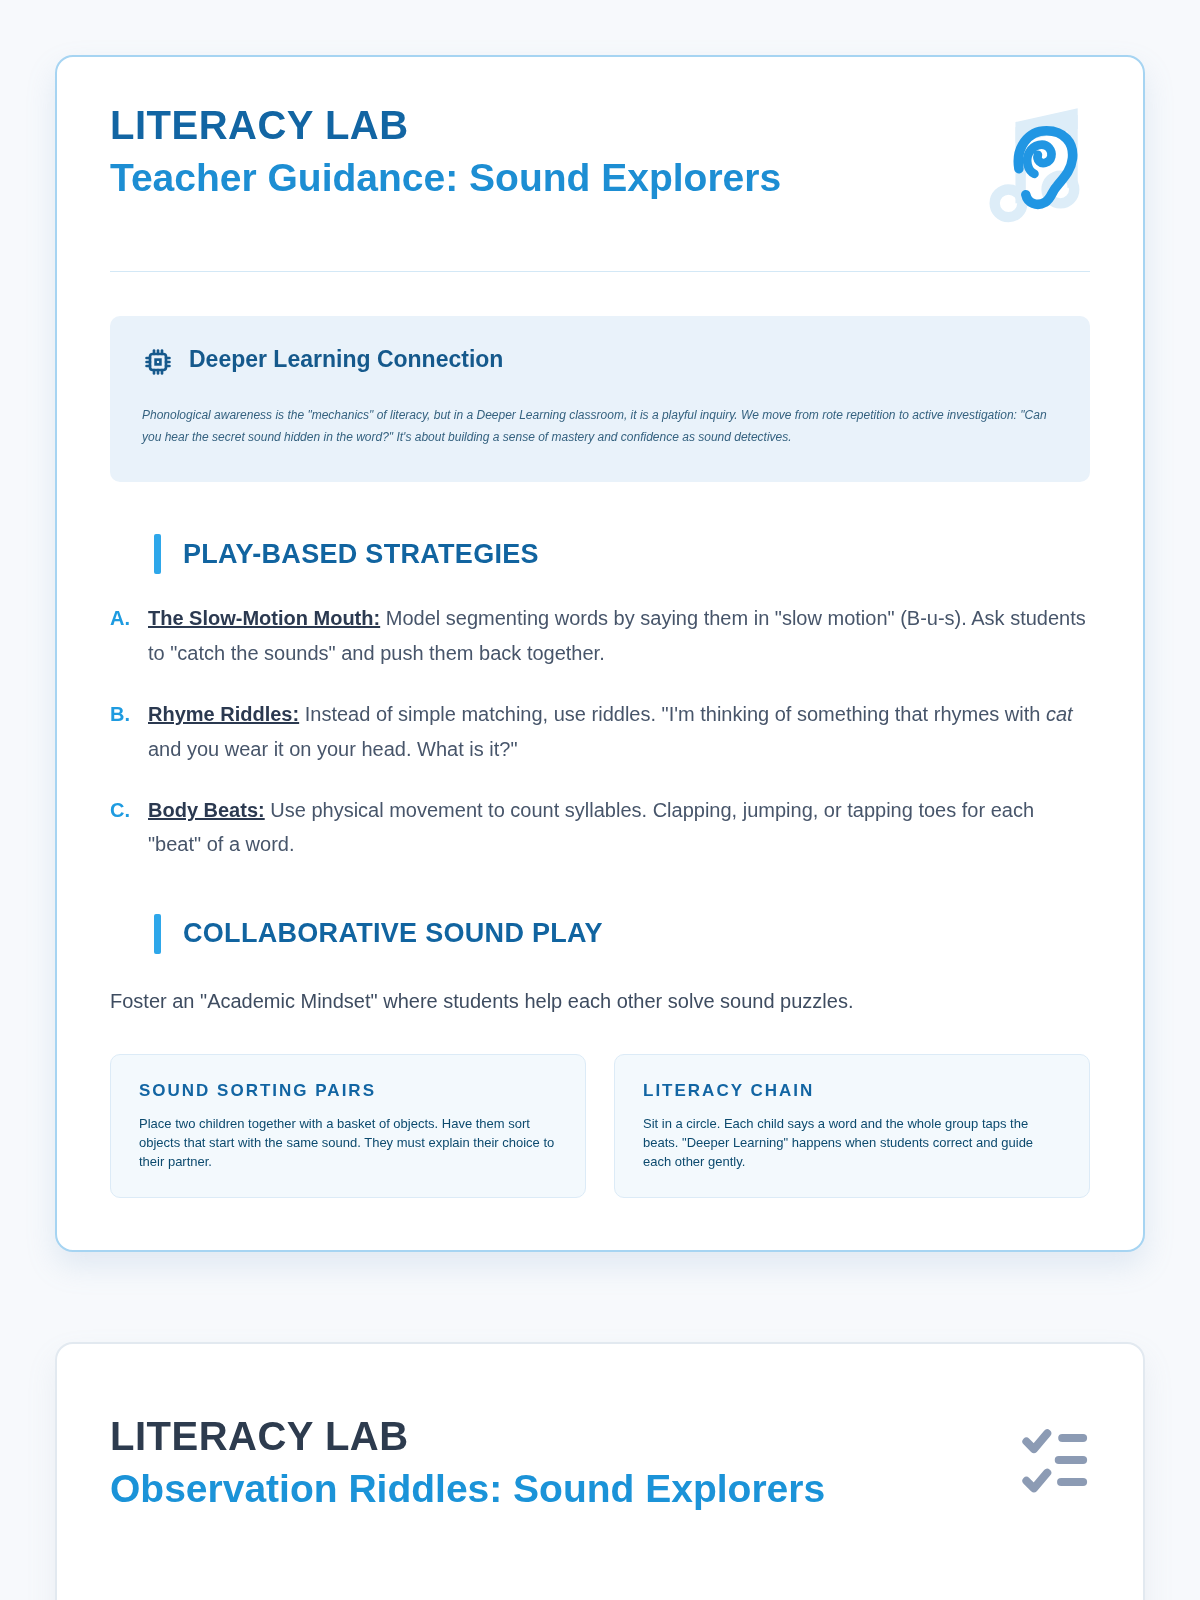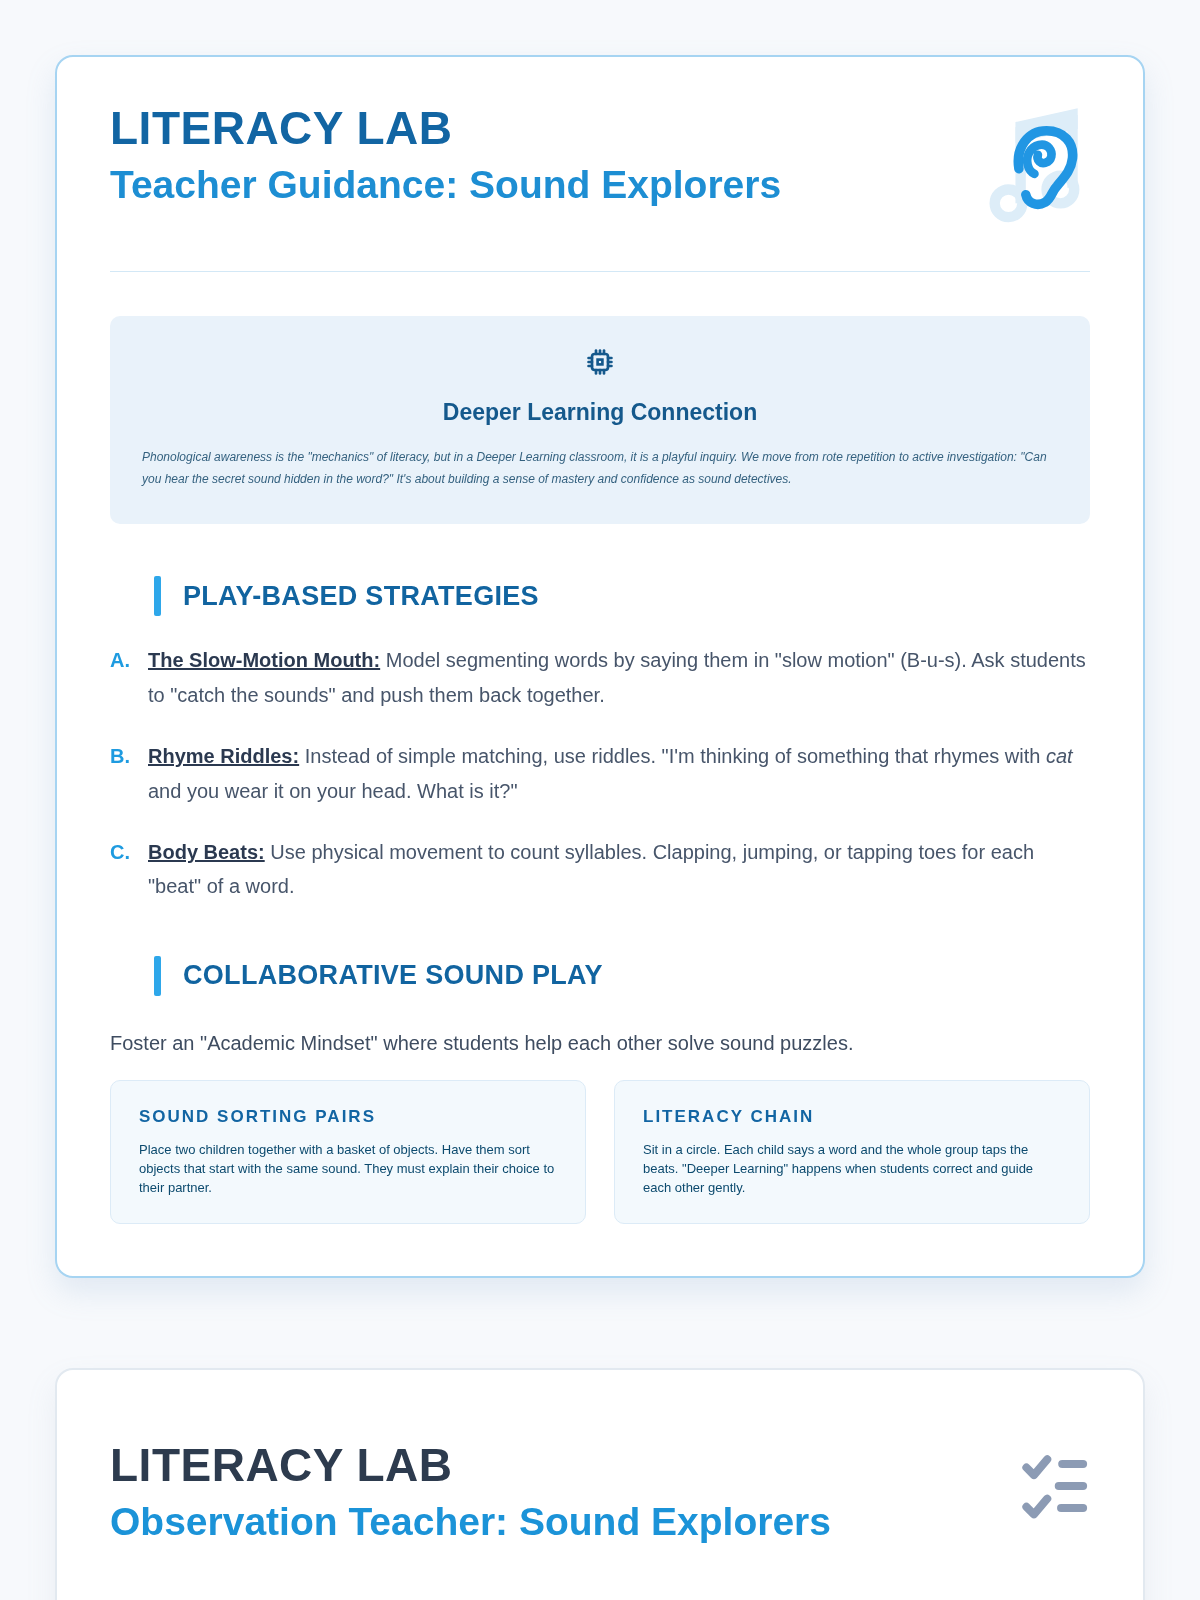--- a/index.html
+++ b/index.html
@@ -30,21 +30,21 @@
     box-shadow: 0 14px 30px rgba(140, 160, 185, 0.12);
     padding: 70px 53px 60px;
     min-height: 520px;
   }
   .card-header {
     display: flex;
     justify-content: space-between;
     align-items: flex-start;
   }
   .title {
-    font-size: 46px;
+    font-size: 40px;
     font-weight: bold;
     letter-spacing: 0.5px;
     color: #1265a3;
     line-height: 1.1;
   }
   .subtitle {
     font-size: 39px;
     font-weight: bold;
     color: #1d8ed3;
     margin-top: 9px;
@@ -57,26 +57,25 @@
     margin: 36px 0 0;
   }
   .callout {
     background: #e9f2fa;
     border-radius: 10px;
     padding: 30px 32px 34px;
     margin-top: 44px;
   }
   .callout-head {
     display: flex;
-    align-items: center;
+    align-items: flex-start;
     gap: 15px;
     color: #15598c;
     font-size: 23px;
     font-weight: bold;
-    flex-direction: column;
   }
   .callout-body {
     font-style: italic;
     font-size: 12px;
     line-height: 1.85;
     color: #34617f;
     margin-top: 20px;
   }
   .section-heading {
     display: flex;
@@ -119,21 +118,21 @@
   .intro {
     font-size: 20px;
     color: #3e4c60;
     margin-top: 32px;
     line-height: 1.5;
   }
   .box-grid {
     display: grid;
     grid-template-columns: 1fr 1fr;
     gap: 28px;
-    margin-top: 22px;
+    margin-top: 38px;
   }
   .info-box {
     background: #f3f9fd;
     border: 1px solid #dcebf7;
     border-radius: 10px;
     padding: 26px 28px;
     box-sizing: border-box;
   }
   .info-box-title {
     font-size: 17px;
@@ -239,21 +238,21 @@
     </div>
   </div>
 
 </div>
 
 <div class="card card-rubric">
 
   <div class="card-header">
     <div>
       <div class="title">LITERACY LAB</div>
-      <div class="subtitle">Observation Teacher: Sound Explorers</div>
+      <div class="subtitle">Observation Riddles: Sound Explorers</div>
     </div>
     <span class="header-icon">
       <svg width="74" height="92" viewBox="0 0 64 64" fill="none" stroke="#8c9bb4" stroke-width="7" stroke-linecap="round" stroke-linejoin="round">
         <path d="M9,16 L15.5,22.5 L27,9"></path>
         <path d="M9,50 L15.5,56.5 L27,43"></path>
         <line x1="40" y1="13" x2="58" y2="13"></line>
         <line x1="37" y1="32" x2="58" y2="32"></line>
         <line x1="39" y1="51" x2="58" y2="51"></line>
       </svg>
     </span>

